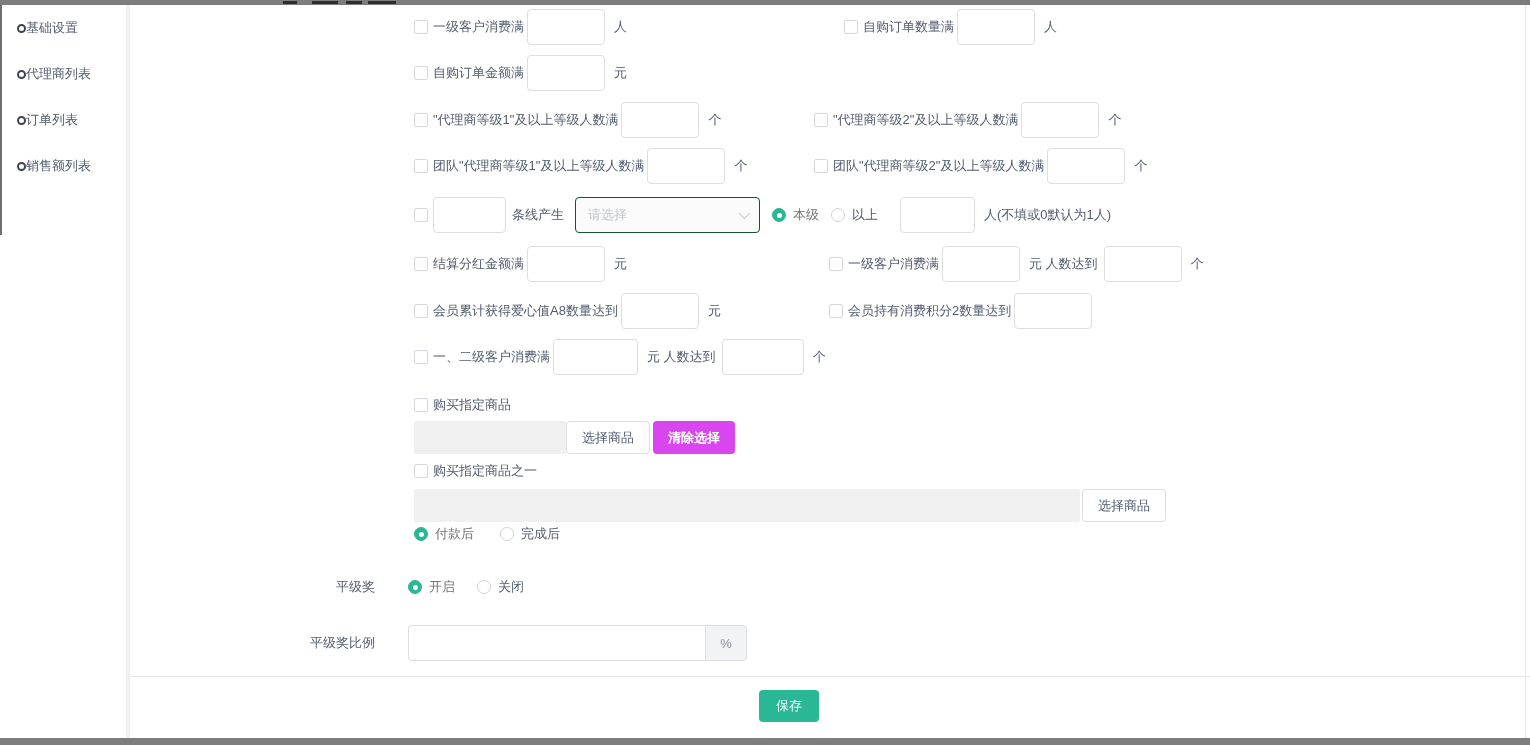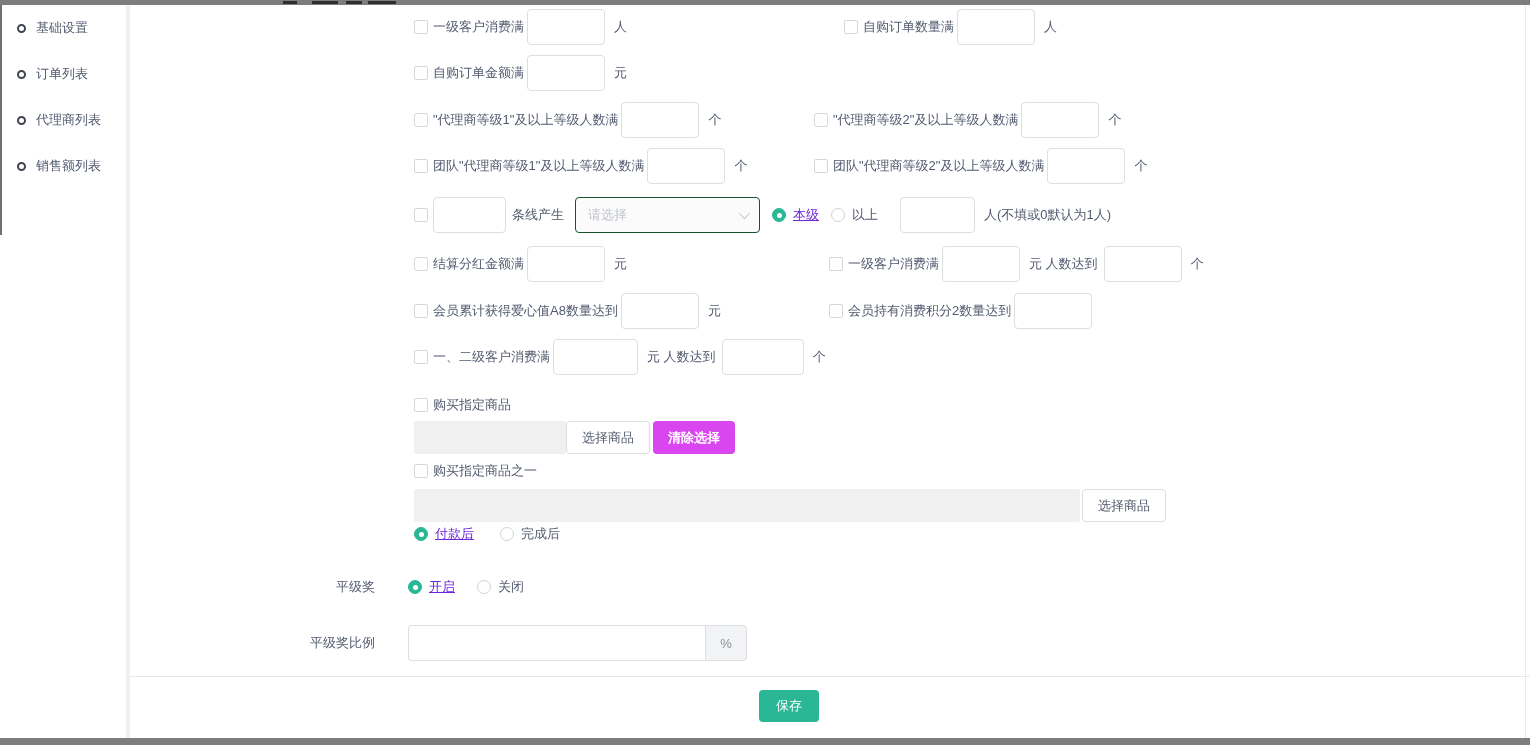--- a/index.html
+++ b/index.html
@@ -10,21 +10,21 @@
   .topbar { position:absolute; top:0; left:0; right:0; height:5px; background:#7d7d7d; z-index:9; }
   .topbar .smudge { position:absolute; top:1px; height:3px; background:#2e2e2e; }
   .bottombar { position:absolute; bottom:0; left:0; right:0; height:7px; background:#7d7d7d; z-index:9; }
   .lefttick { position:absolute; top:5px; left:0; width:2px; height:230px; background:#6f6f6f; z-index:8; }
   .rightline { position:absolute; top:5px; right:4px; bottom:7px; width:1px; background:#e4ebf2; z-index:8; }
 
   .app { position:absolute; top:5px; left:0; right:0; bottom:7px; display:flex; overflow:hidden; background:#fff; }
 
   
   .sidebar { width:130px; flex:none; background:#fff; border-right:4px solid #eef1f4; }
-  .side-item { height:46px; display:flex; align-items:center; padding-left:17px; gap:10px;
+  .side-item { height:46px; display:flex; align-items:center; padding-left:17px; 
                font-size:13px; color:#515a6e; cursor:pointer; }
   .side-item .bullet { width:9px; height:9px; border:2px solid #3f4450; border-radius:50%; flex:none; background:#fff; }
   .side-item.active { font-weight:bold; color:#1f2633; border-top:1px solid #ededed; border-bottom:1px solid #ededed; }
 
   
   .main { flex:1; position:relative; padding-top:4px; font-size:13px; color:#515a6e; overflow:hidden; }
   .row { display:flex; align-items:center; position:relative; }
   .indent { margin-left:284px; }
   .label-col { width:245px; flex:none; text-align:right; color:#515a6e; }
   .gap-col { width:33px; flex:none; }
@@ -38,21 +38,21 @@
 
   .select { width:185px; height:36px; border:1px solid #14532d; border-radius:4px; background:#fbfbfc;
             display:flex; align-items:center; justify-content:space-between; padding:0 12px; color:#c0c4cc; margin-left:8px; cursor:pointer; }
   .chev { width:8px; height:8px; border-right:1px solid #c0c4cc; border-bottom:1px solid #c0c4cc; transform:rotate(45deg) translateY(-2px); }
 
   .radio-group { display:inline-flex; align-items:center; gap:7px; margin-left:12px; cursor:pointer; }
   .radio { width:14px; height:14px; border-radius:50%; border:1px solid #cfd3da; background:#fff; position:relative; flex:none; }
   .radio.checked { background:#2ab795; border-color:#2ab795; }
   .radio.checked::after { content:""; position:absolute; left:50%; top:50%; width:5px; height:5px;
                           margin:-2.5px 0 0 -2.5px; border-radius:50%; background:#fff; }
-  .radio-label.on { color:#6d28d9;text-decoration:underline; }
+  .radio-label.on { color:#737373; }
 
   .gray-box { background:#f0f0f0; height:33px; border-radius:2px; }
   .btn { height:33px; padding:0 15px; display:inline-flex; align-items:center; justify-content:center;
          font-size:13px; border-radius:4px; cursor:pointer; white-space:nowrap; }
   .btn.plain { background:#fff; border:1px solid #dcdee2; color:#515a6e; }
   .btn.danger { background:#d946ef; border:none; color:#fff; margin-left:3px;font-weight:bold; }
   .btn.save { background:#2ab795; border:none; color:#fff; height:32px; padding:0 17px; }
 
   .hint { font-size:12px; color:#9a9fa8; margin-left:284px; }
 
@@ -83,25 +83,25 @@
 
   <div class="app">
 
     <aside class="sidebar">
       <div class="side-item">
         <span class="bullet"></span>
         <span>基础设置</span>
       </div>
       <div class="side-item">
         <span class="bullet"></span>
+        <span>代理商列表</span>
+      </div>
+      <div class="side-item">
+        <span class="bullet"></span>
         <span>订单列表</span>
-      </div>
-      <div class="side-item">
-        <span class="bullet"></span>
-        <span>代理商列表</span>
       </div>
       <div class="side-item">
         <span class="bullet"></span>
         <span>销售额列表</span>
       </div>
     </aside>
 
     <main class="main">
 
       <div class="row indent mb10">

